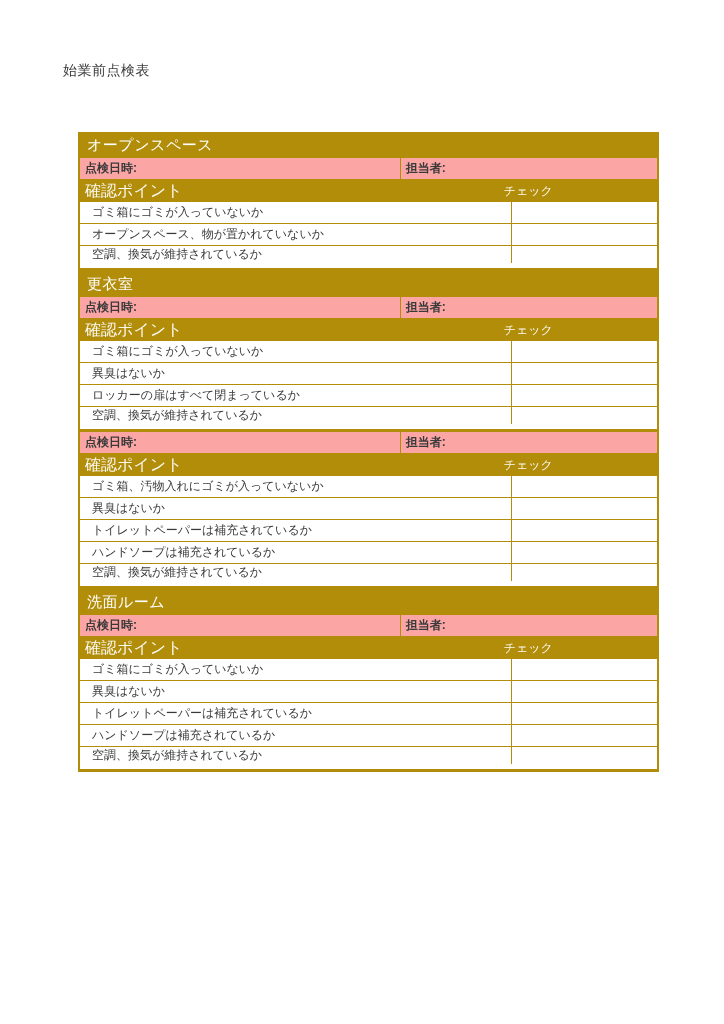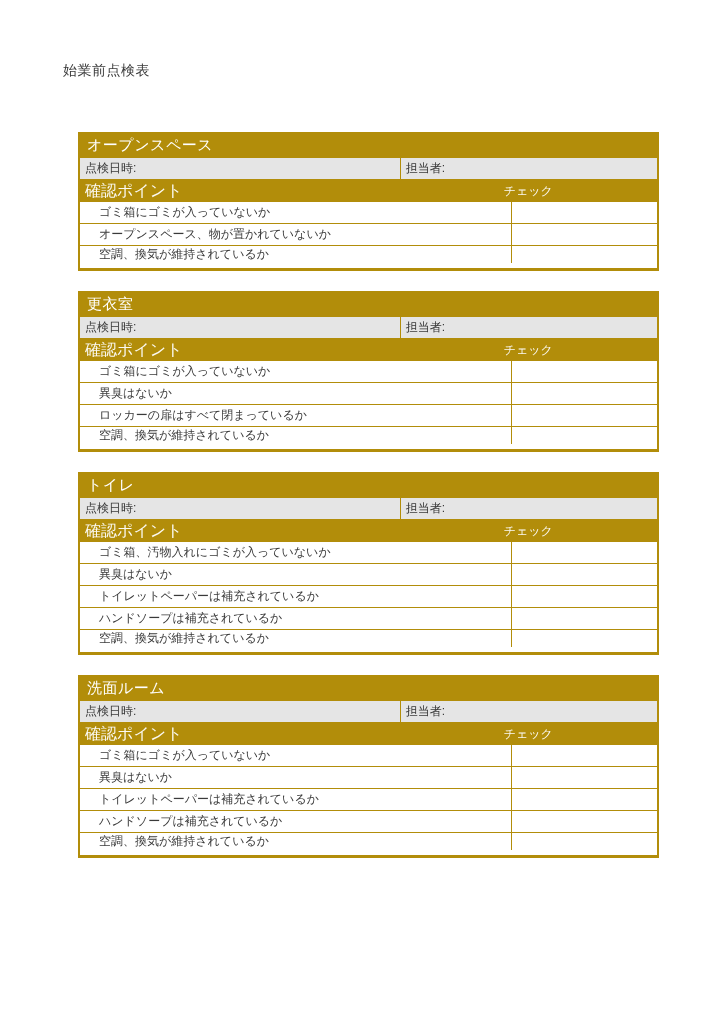--- a/index.html
+++ b/index.html
@@ -16,48 +16,47 @@
     position:absolute; left:63px; top:62px;
     margin:0; font-size:14px; font-weight:400; color:#3b3b3b;
     letter-spacing:0.5px;
   }
   .sections { position:absolute; left:78px; top:132px; width:581px; }
   .card {
     width:100%;
     border-left:2px solid var(--accent);
     border-right:2px solid var(--accent);
     border-bottom:3px solid var(--accent);
-    margin-bottom:20px;
     background:#fff;
   }
   .sec-header {
     height:26px; background:var(--accent);
     display:flex; align-items:center;
     padding-left:7px;
   }
   .sec-title {
     color:#ffffff; font-size:15px; letter-spacing:0.5px;
   }
   .row { display:flex; height:22px; border-bottom:1px solid var(--accent); }
   .cell { display:flex; align-items:center; font-size:12px; }
-  .meta-row { background:#e5e5e5; }
+  .meta-row { background:#fca5a5;font-weight:bold; }
   .date-cell { width:55.4%; padding-left:5px; }
   .person-cell { flex:1; border-left:1px solid var(--accent); padding-left:5px; }
   .head-row { background:var(--accent); border-bottom:none; }
   .point-head {
     width:55.4%; padding-left:5px;
     color:rgba(255,255,255,0.95); font-size:16px;
   }
   .check-head {
     flex:1; justify-content:center;
     color:rgba(255,255,255,0.95); font-size:12px;
   }
   .item-row { background:#fff; }
   .items .item-row:last-child { border-bottom:none;flex-direction:column; }
-  .item-cell { width:74.9%; padding-left:19px; border-right:1px solid var(--accent); color:var(--ink); }
+  .item-cell { width:74.9%; padding-left:12px; border-right:1px solid var(--accent); color:var(--ink); }
   .check-cell { flex:1; }
 </style>
 </head>
 <body>
 
 <div class="page">
   <h1 class="doc-title">始業前点検表</h1>
   <main class="sections" id="sections">
   <section class="card">
     <div class="sec-header">
@@ -126,23 +125,20 @@
   </div>
 
   <div class="row item-row">
     <div class="cell item-cell">空調、換気が維持されているか</div>
     <div class="cell check-cell"></div>
   </div>
 </div>
   </section>
 
   <section class="card">
-    <div class="sec-header">
-      <span class="sec-title">トイレ</span>
-    </div>
     <div class="row meta-row">
       <div class="cell date-cell">
         <span class="lbl">点検日時:</span>
       </div>
       <div class="cell person-cell">
         <span class="lbl">担当者:</span>
       </div>
     </div>
     <div class="row head-row">
       <div class="cell point-head">確認ポイント</div>

